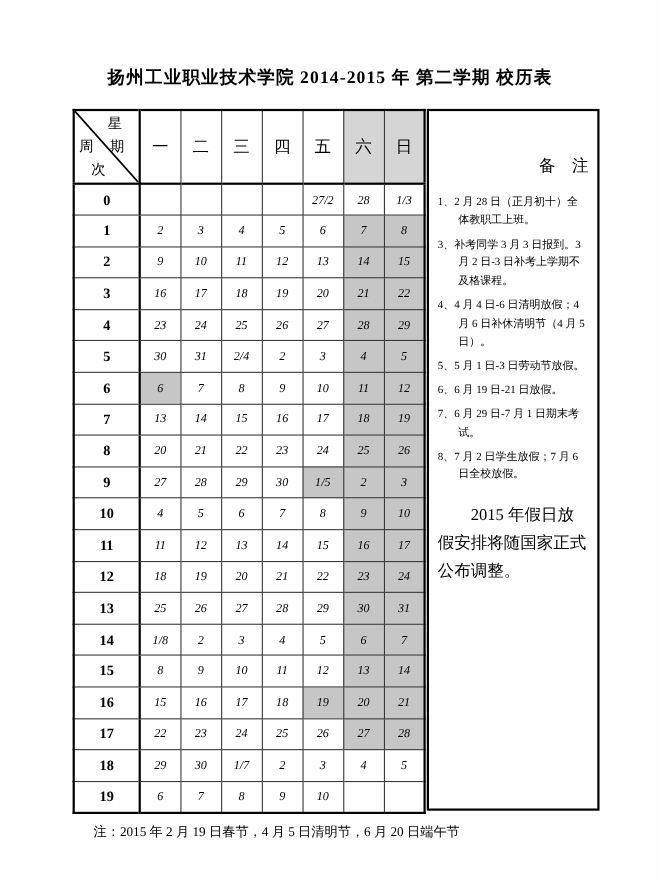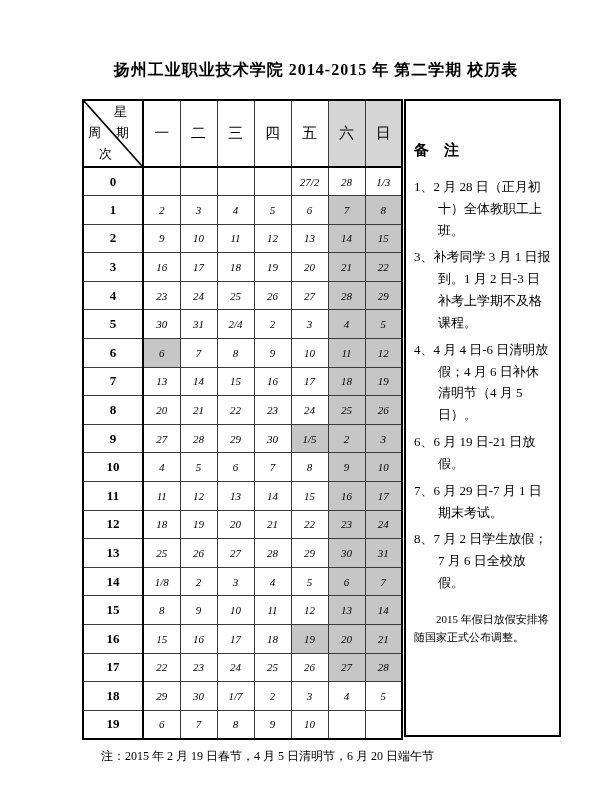--- a/index.html
+++ b/index.html
@@ -1,20 +1,20 @@
 <!DOCTYPE html>
 <html style="--hl: #c6c6c6; --hl-head: #d5d5d5;"><head>
 <meta charset="utf-8">
 <style>
   html,body{margin:0;padding:0;}
   body{
     width:600px;height:800px;background:#fefefe;overflow:hidden;
     font-family:"Liberation Serif","DejaVu Serif",serif;color:#000;
   }
-  .page{position:relative;width:552px;height:800px;margin-left:16px;}
+  .page{position:relative;width:552px;height:800px;}
 
   
   .page-title{
     position:absolute;top:60px;left:0;width:600px;margin:0;
     text-align:center;font-size:16px;font-weight:bold;letter-spacing:1px;
   }
 
   
   table.cal{
     position:absolute;left:66px;top:99px;width:319px;height:638px;
@@ -37,29 +37,29 @@
   .c-zhou{left:4px;top:25px;}
   .c-qi{left:32px;top:25px;}
   .c-ci{left:15px;top:46px;}
 
   
   .notes{
     position:absolute;left:388px;top:99px;width:157px;height:638px;
     border:2px solid #000;box-sizing:border-box;padding:8px 8px 0 8px;
   }
   .notes-title{
-    text-align:left;font-weight:bold;font-size:15px;
+    text-align:right;font-weight:normal;font-size:15px;
     margin:32px 0 16px 0;
   }
   .notes-list p{
-    margin:0 0 5px 0;font-size:13px;line-height:1.68;
+    margin:0 0 5px 0;font-size:10px;line-height:1.68;
     padding-left:1.85em;text-indent:-1.85em;
   }
   .notes-footer{
-    margin:16px 0 0 0;font-size:11px;line-height:1.68;text-indent:2em;
+    margin:16px 0 0 0;font-size:15px;line-height:1.68;text-indent:2em;
   }
 
   
   .footnote{
     position:absolute;left:85px;top:748px;margin:0;font-size:12px;text-align:right;
   }
 </style>
 </head>
 <body>
 
@@ -299,22 +299,23 @@
           <td></td>
           <td></td>
         </tr>
       </tbody>
   </table>
 
   <aside class="notes">
     <div class="notes-title">备　注</div>
     <div class="notes-list">
         <p>1、2 月 28 日（正月初十）全体教职工上班。</p>
-        <p>3、补考同学 3 月 1 日报到。1 月 2 日-3 日补考上学期不及格课程。</p>
+        <p>3、补考同学 3 月 3 日报到。3 月 2 日-3 日补考上学期不及格课程。</p>
         <p>4、4 月 4 日-6 日清明放假；4 月 6 日补休清明节（4 月 5 日）。</p>
+        <p>5、5 月 1 日-3 日劳动节放假。</p>
         <p>6、6 月 19 日-21 日放假。</p>
         <p>7、6 月 29 日-7 月 1 日期末考试。</p>
         <p>8、7 月 2 日学生放假；7 月 6 日全校放假。</p>
       </div>
     <p class="notes-footer">2015 年假日放假安排将随国家正式公布调整。</p>
   </aside>
 
   <p class="footnote">注：2015 年 2 月 19 日春节，4 月 5 日清明节，6 月 20 日端午节</p>
 
 </div>

